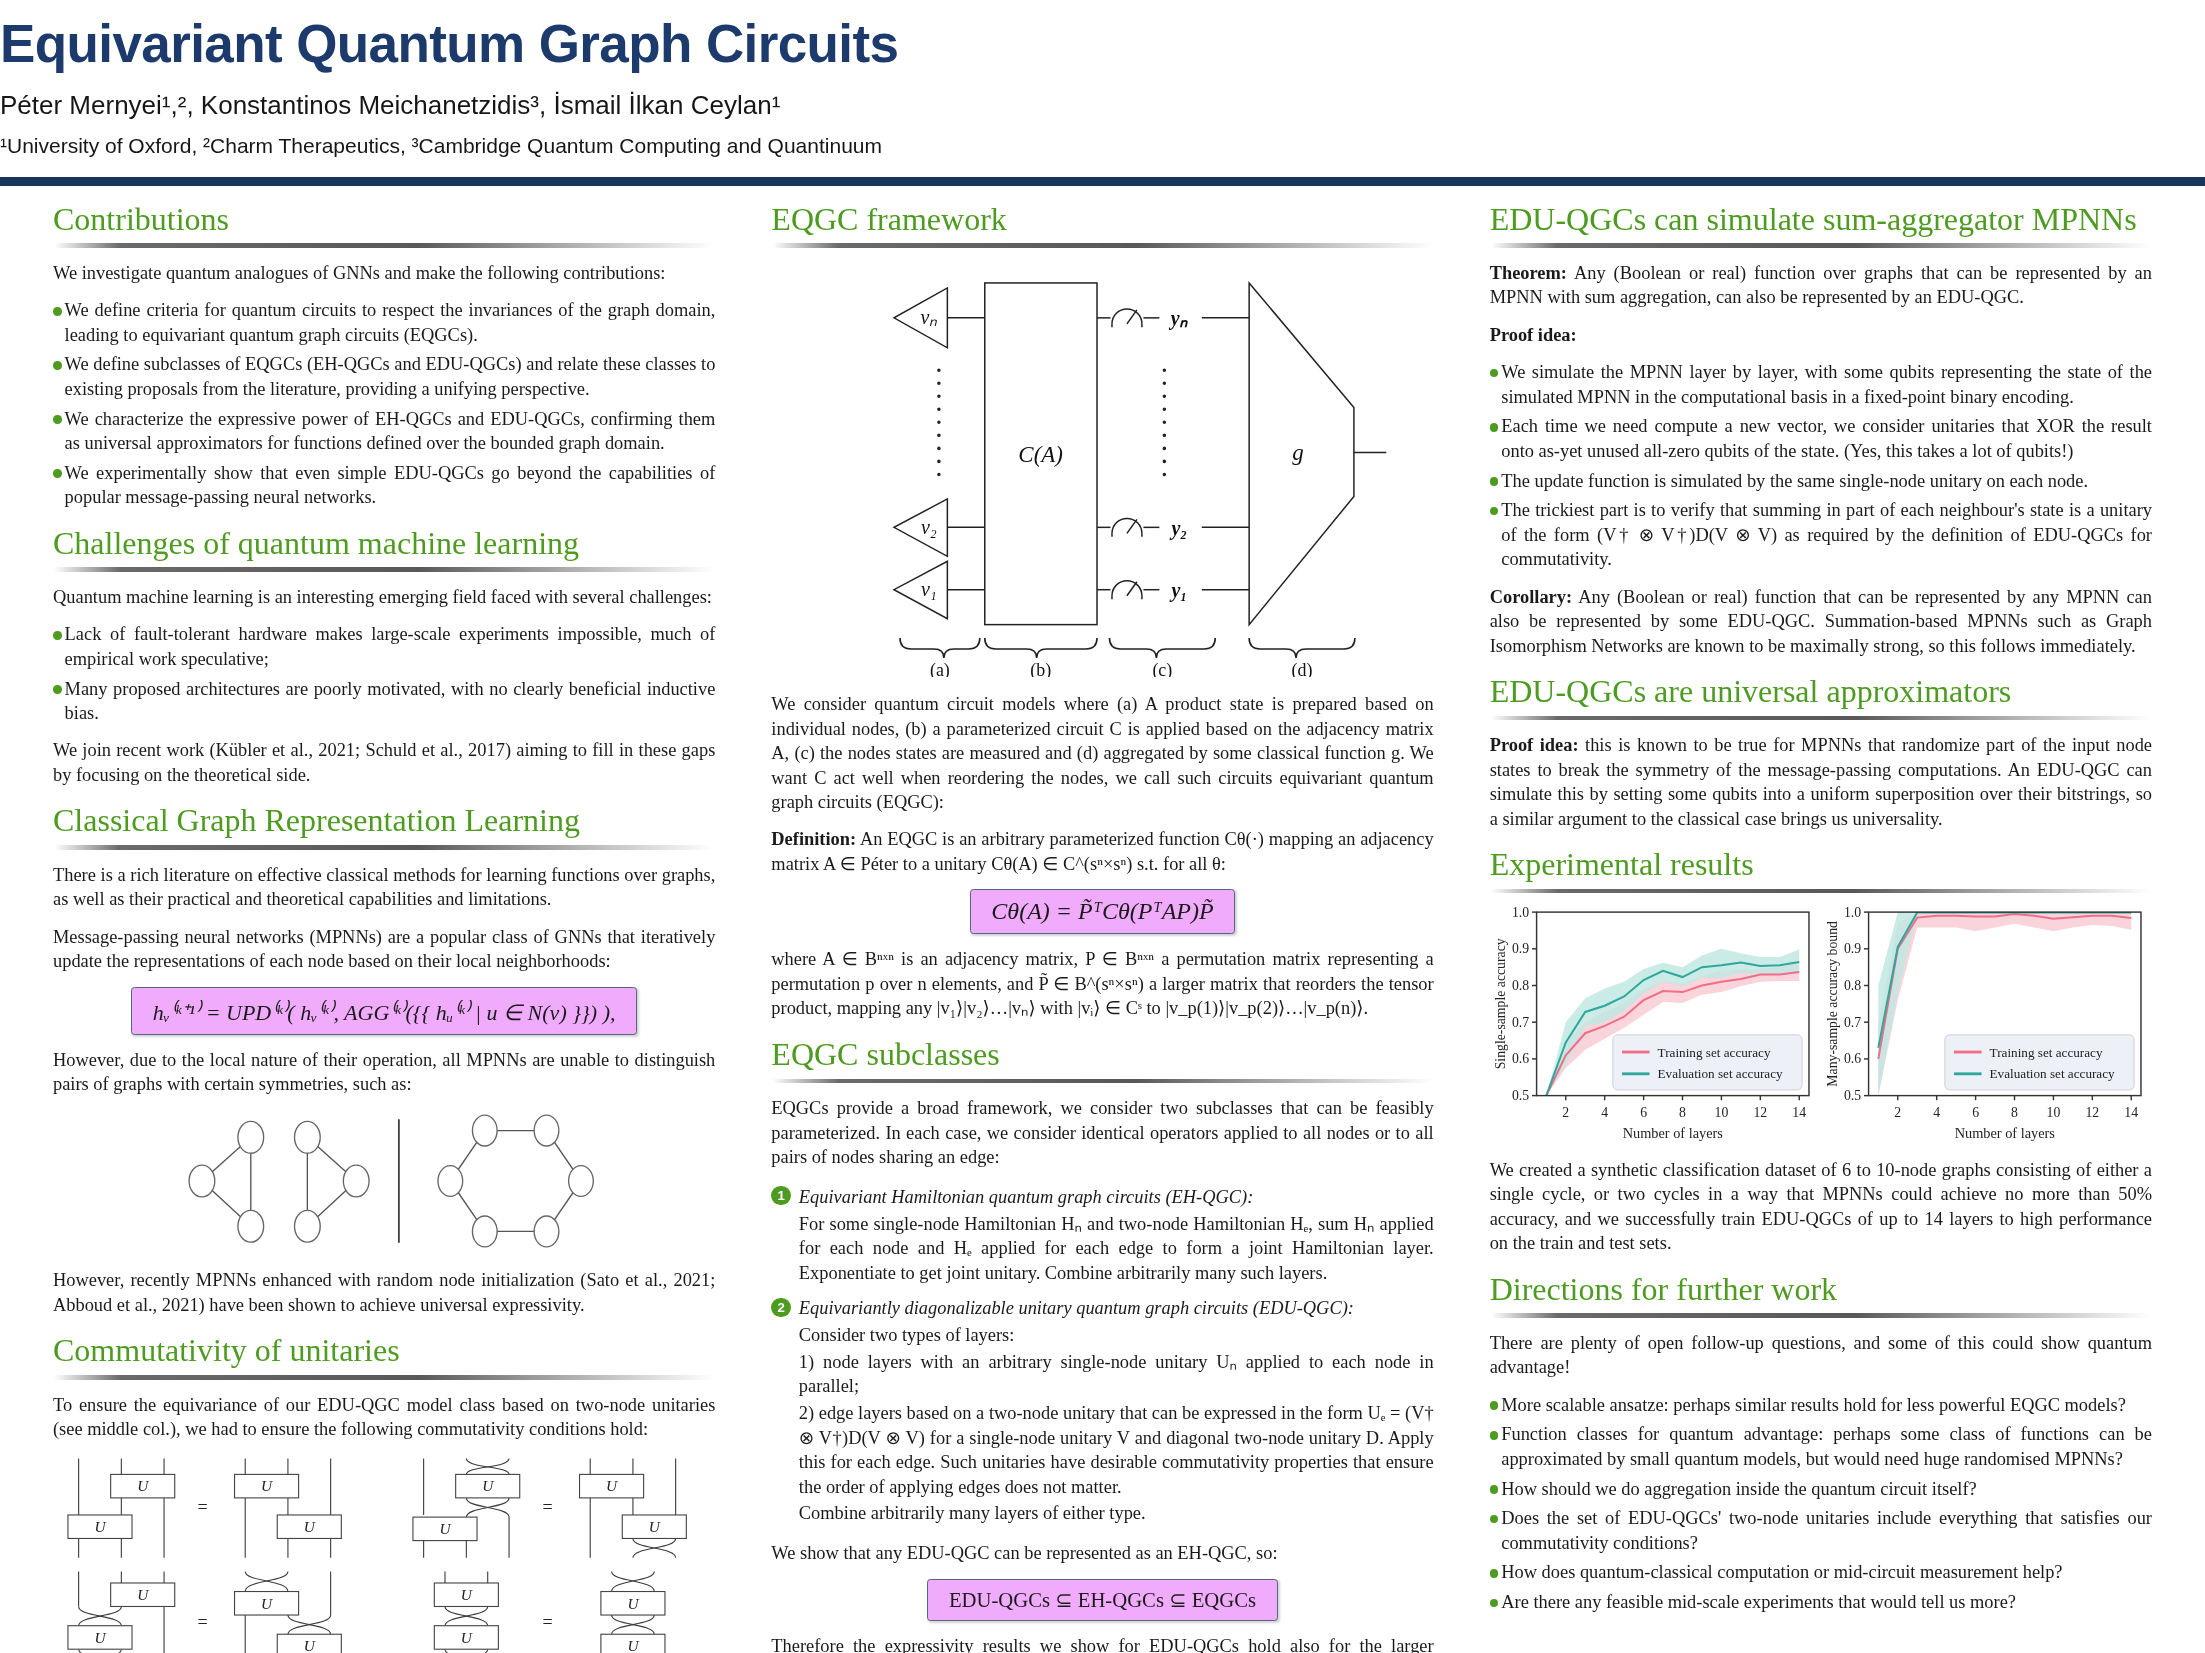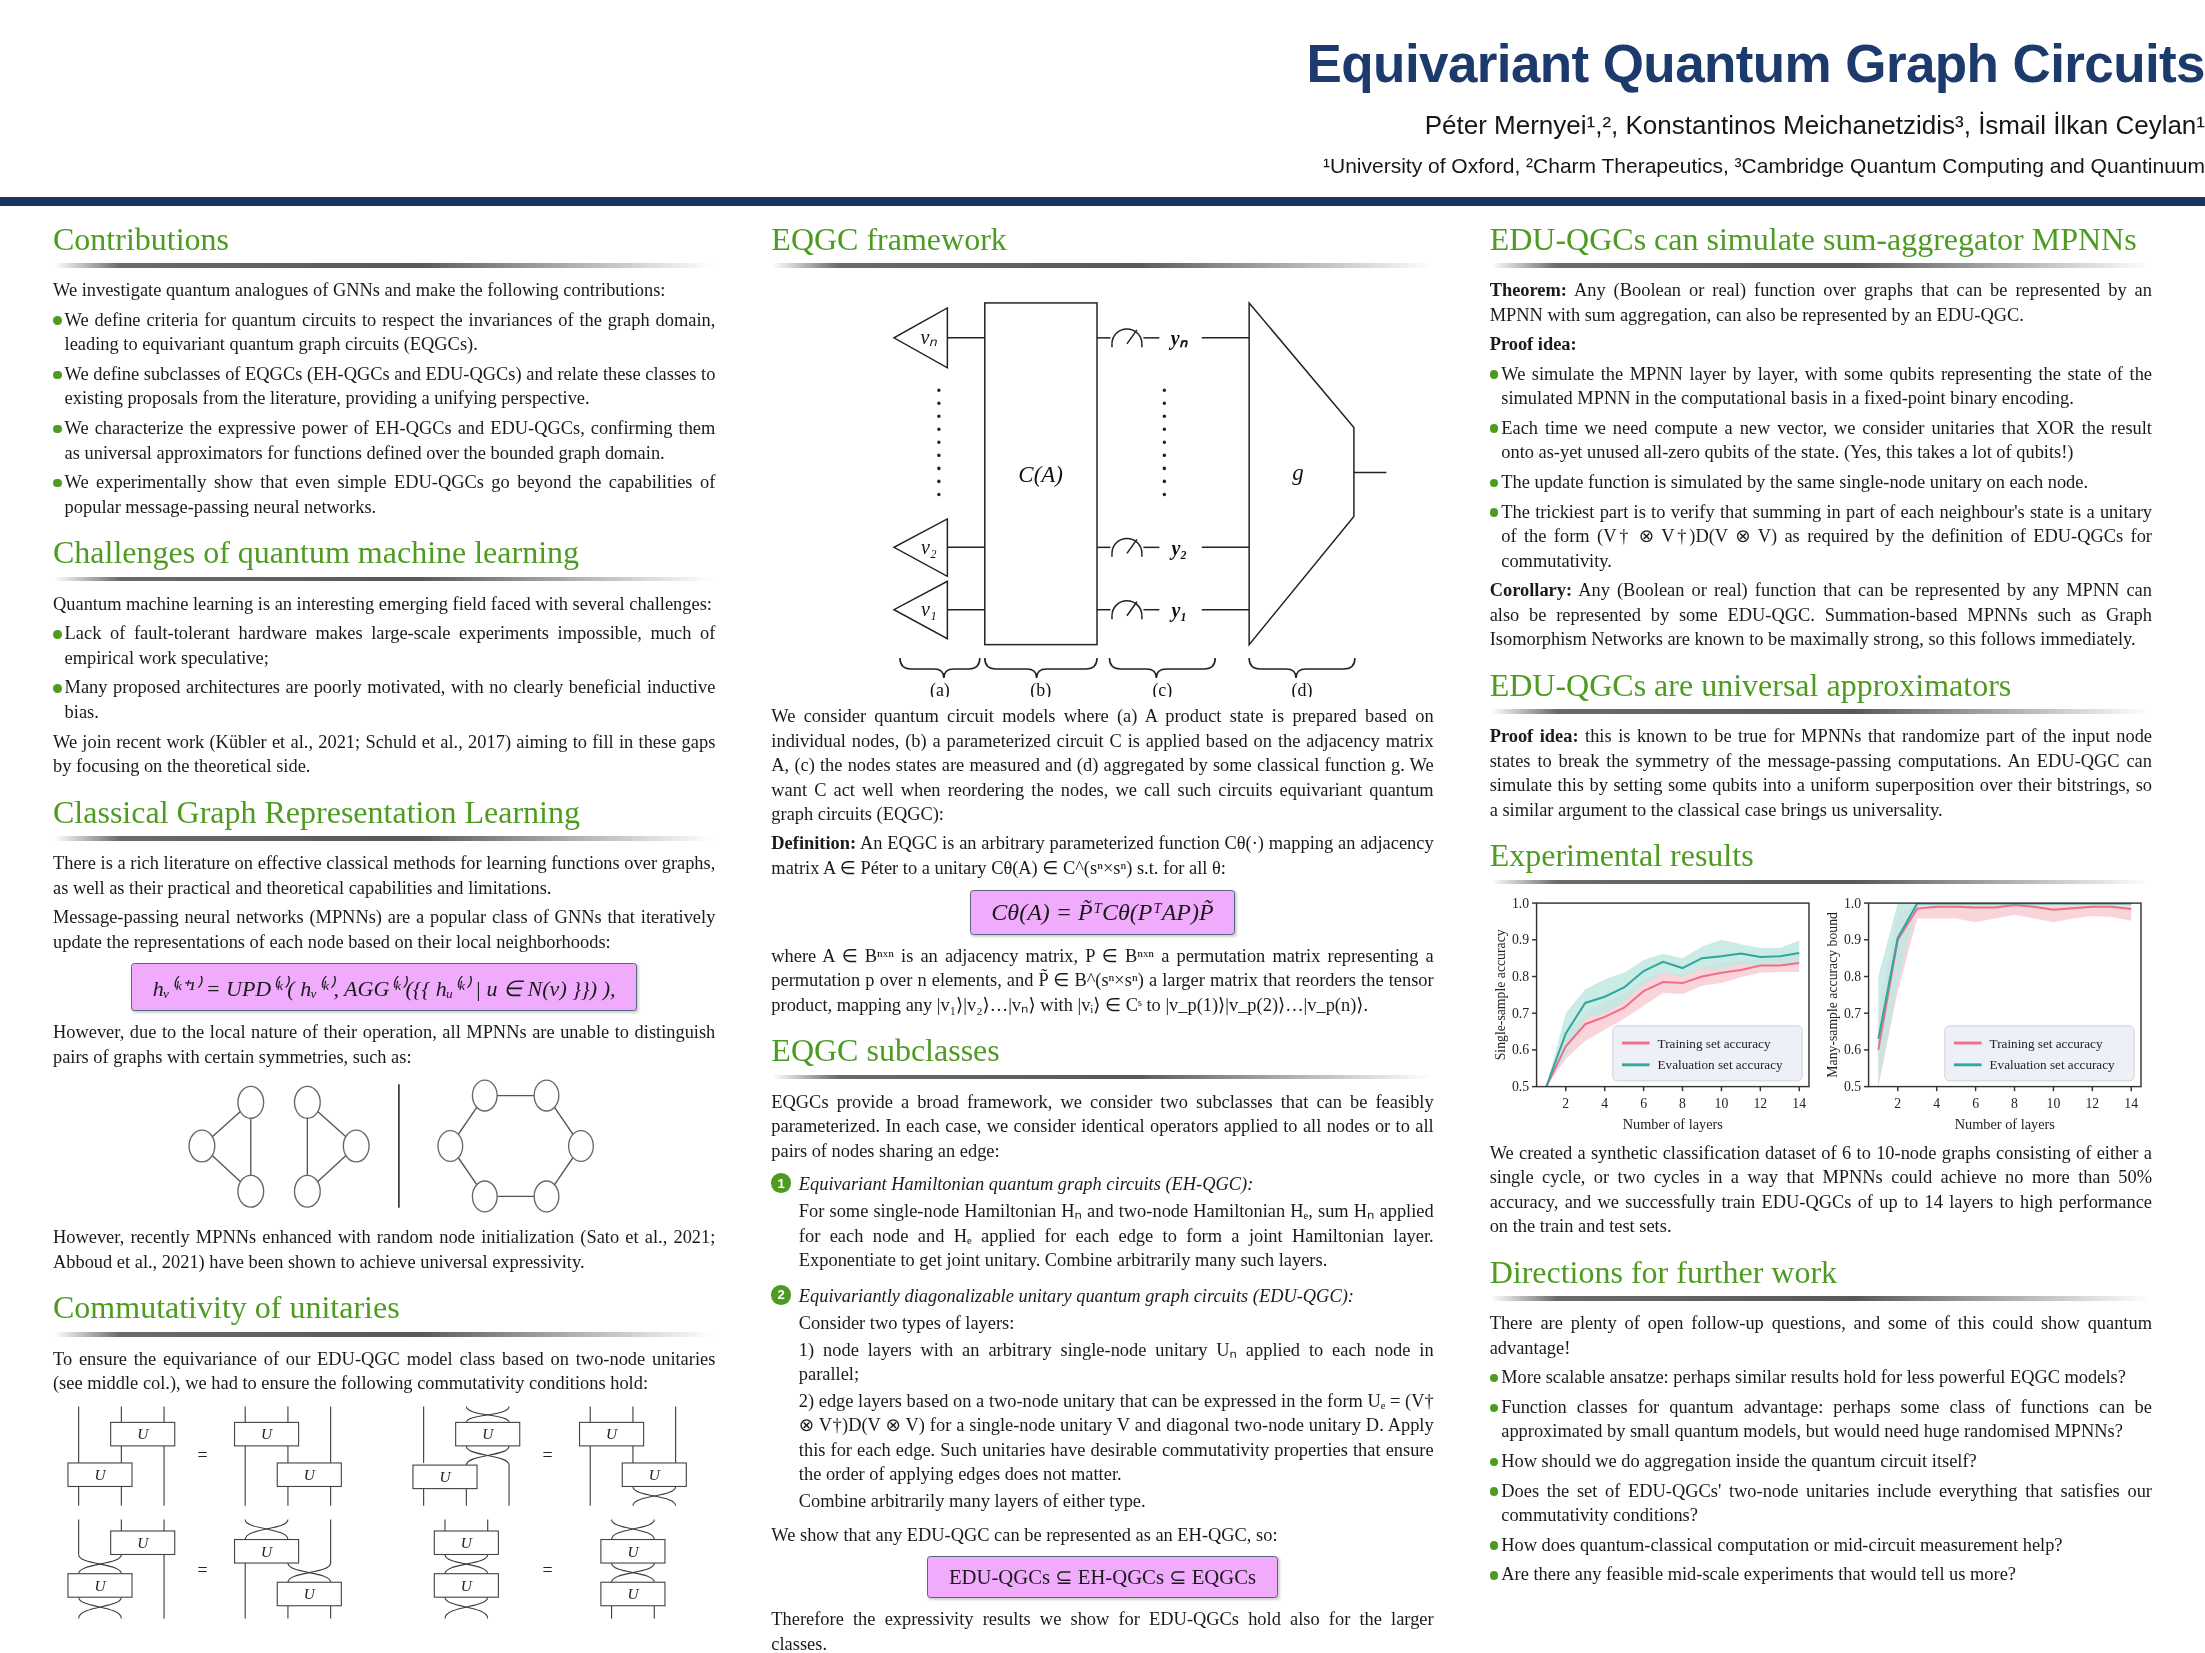--- a/index.html
+++ b/index.html
@@ -1,42 +1,42 @@
 <!DOCTYPE html>
 <html style="font-size:9.2px"><head>
 <meta charset="utf-8">
 <style>
   html,body{margin:0;padding:0;background:#ffffff;}
   body{width:2205px;height:1654px;overflow:hidden;
        font-family:"Liberation Serif",serif;color:#1a1a1a;}
   .poster{width:2205px;height:1654px;position:relative;}
 
   
-  .hdr{text-align:right;padding-top:33px;}
+  .hdr{text-align:left;padding-top:13px;}
   .hdr h1{margin:0;font-family:"Liberation Sans",sans-serif;font-weight:700;
           font-size:53px;color:#1d3a6d;letter-spacing:-0.6px;}
   .authors{margin-top:16px;font-family:"Liberation Sans",sans-serif;
            font-size:26px;color:#161616;}
   .affil{margin-top:12.6px;font-family:"Liberation Sans",sans-serif;
          font-size:21px;color:#161616;}
   .navybar{height:8.6px;background:#17365d;margin-top:19.5px;}
 
   
   .cols{display:grid;grid-template-columns:1fr 1fr 1fr;column-gap:56px;
         padding:9.2px 53px 0 53px;align-items:start;}
   .col{min-width:0;}
 
   .heading{font-size:32px;color:#4e9b21;
            margin:15px 0 5.7px 0;font-weight:500;}
   .heading.first{margin-top:5.7px;}
   .hrule{height:4.6px;border-radius:2.3px;margin:0 1.1px 10.3px 1.1px;
          background:linear-gradient(90deg,rgba(90,90,90,0) 0%,rgba(80,80,80,.85) 10%,
                     rgba(70,70,70,.9) 55%,rgba(90,90,90,0) 100%);
          filter:blur(0.3px);}
-  p.body{font-size:18.4px;line-height:1.33;text-align:justify;margin:5px 0;}
+  p.body{font-size:18.4px;line-height:1.33;text-align:justify;margin:13px 0;}
   .bullets{margin:3.4px 0 2.3px 0;}
   .bullet{display:flex;gap:3px;margin:5.2px 0;}
   .bullet .dot{flex:none;width:8.6px;height:8.6px;border-radius:50%;
                background:#4e9b21;margin-top:8.6px;}
   .bullet span.t{font-size:18.4px;line-height:1.33;text-align:justify;flex:1;}
   b.lab{font-weight:700;}
   .eqwrap{text-align:center;margin:9.2px 0;}
   .eqbox{display:inline-block;background:#f0abfc;border:1.7px solid #55677f;
          border-radius:3.4px;padding:8px 20.7px;font-size:22px;font-style:italic;
          box-shadow:1.1px 1.7px 2.3px rgba(0,0,0,.18);}

